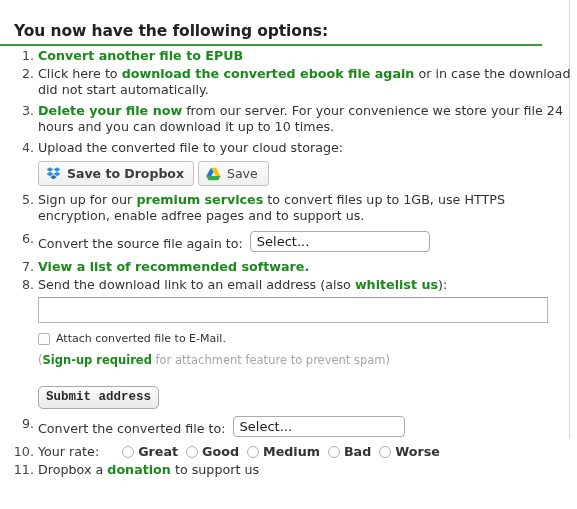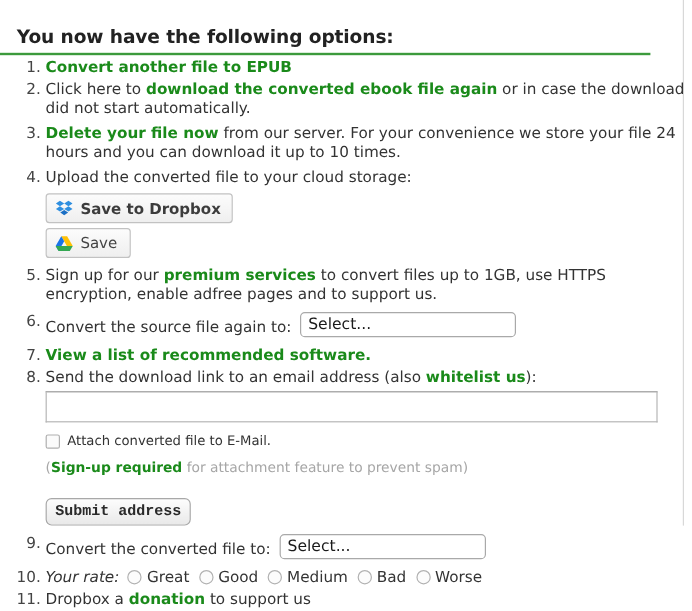--- a/index.html
+++ b/index.html
@@ -74,21 +74,20 @@
     cursor: pointer;
   }
 
   
   .cloud-row {
     margin-top: 5px;
     margin-bottom: 6px;
     display: flex;
     align-items: flex-start;
     gap: 4px;
-    flex-direction: column;
   }
   .cloud-btn {
     display: inline-flex;
     align-items: center;
     gap: 6px;
     border: 1px solid #c2c2c2;
     border-radius: 3px;
     background: linear-gradient(to bottom, #fcfcfc 0%, #efefef 100%);
     padding: 4px 9px 4px 7px;
     font-size: 12.5px;
@@ -183,27 +182,28 @@
 
   
   .rate-row {
     display: flex;
     align-items: center;
     gap: 4px;
     margin-top: 2px;
     font-size: 12.7px;
     color: #333;
   }
-  .rate-label { margin-right: 3px; font-style: italic; }
+  .rate-label { margin-right: 19px; }
   .radio-wrap {
     display: inline-flex;
     align-items: center;
     gap: 4px;
     margin-right: 4px;
     cursor: pointer;
+    font-weight: bold;
   }
   .rb {
     width: 12px;
     height: 12px;
     border: 1px solid #b2b2b2;
     border-radius: 50%;
     background: #fcfcfc;
     display: inline-block;
     box-sizing: border-box;
   }

